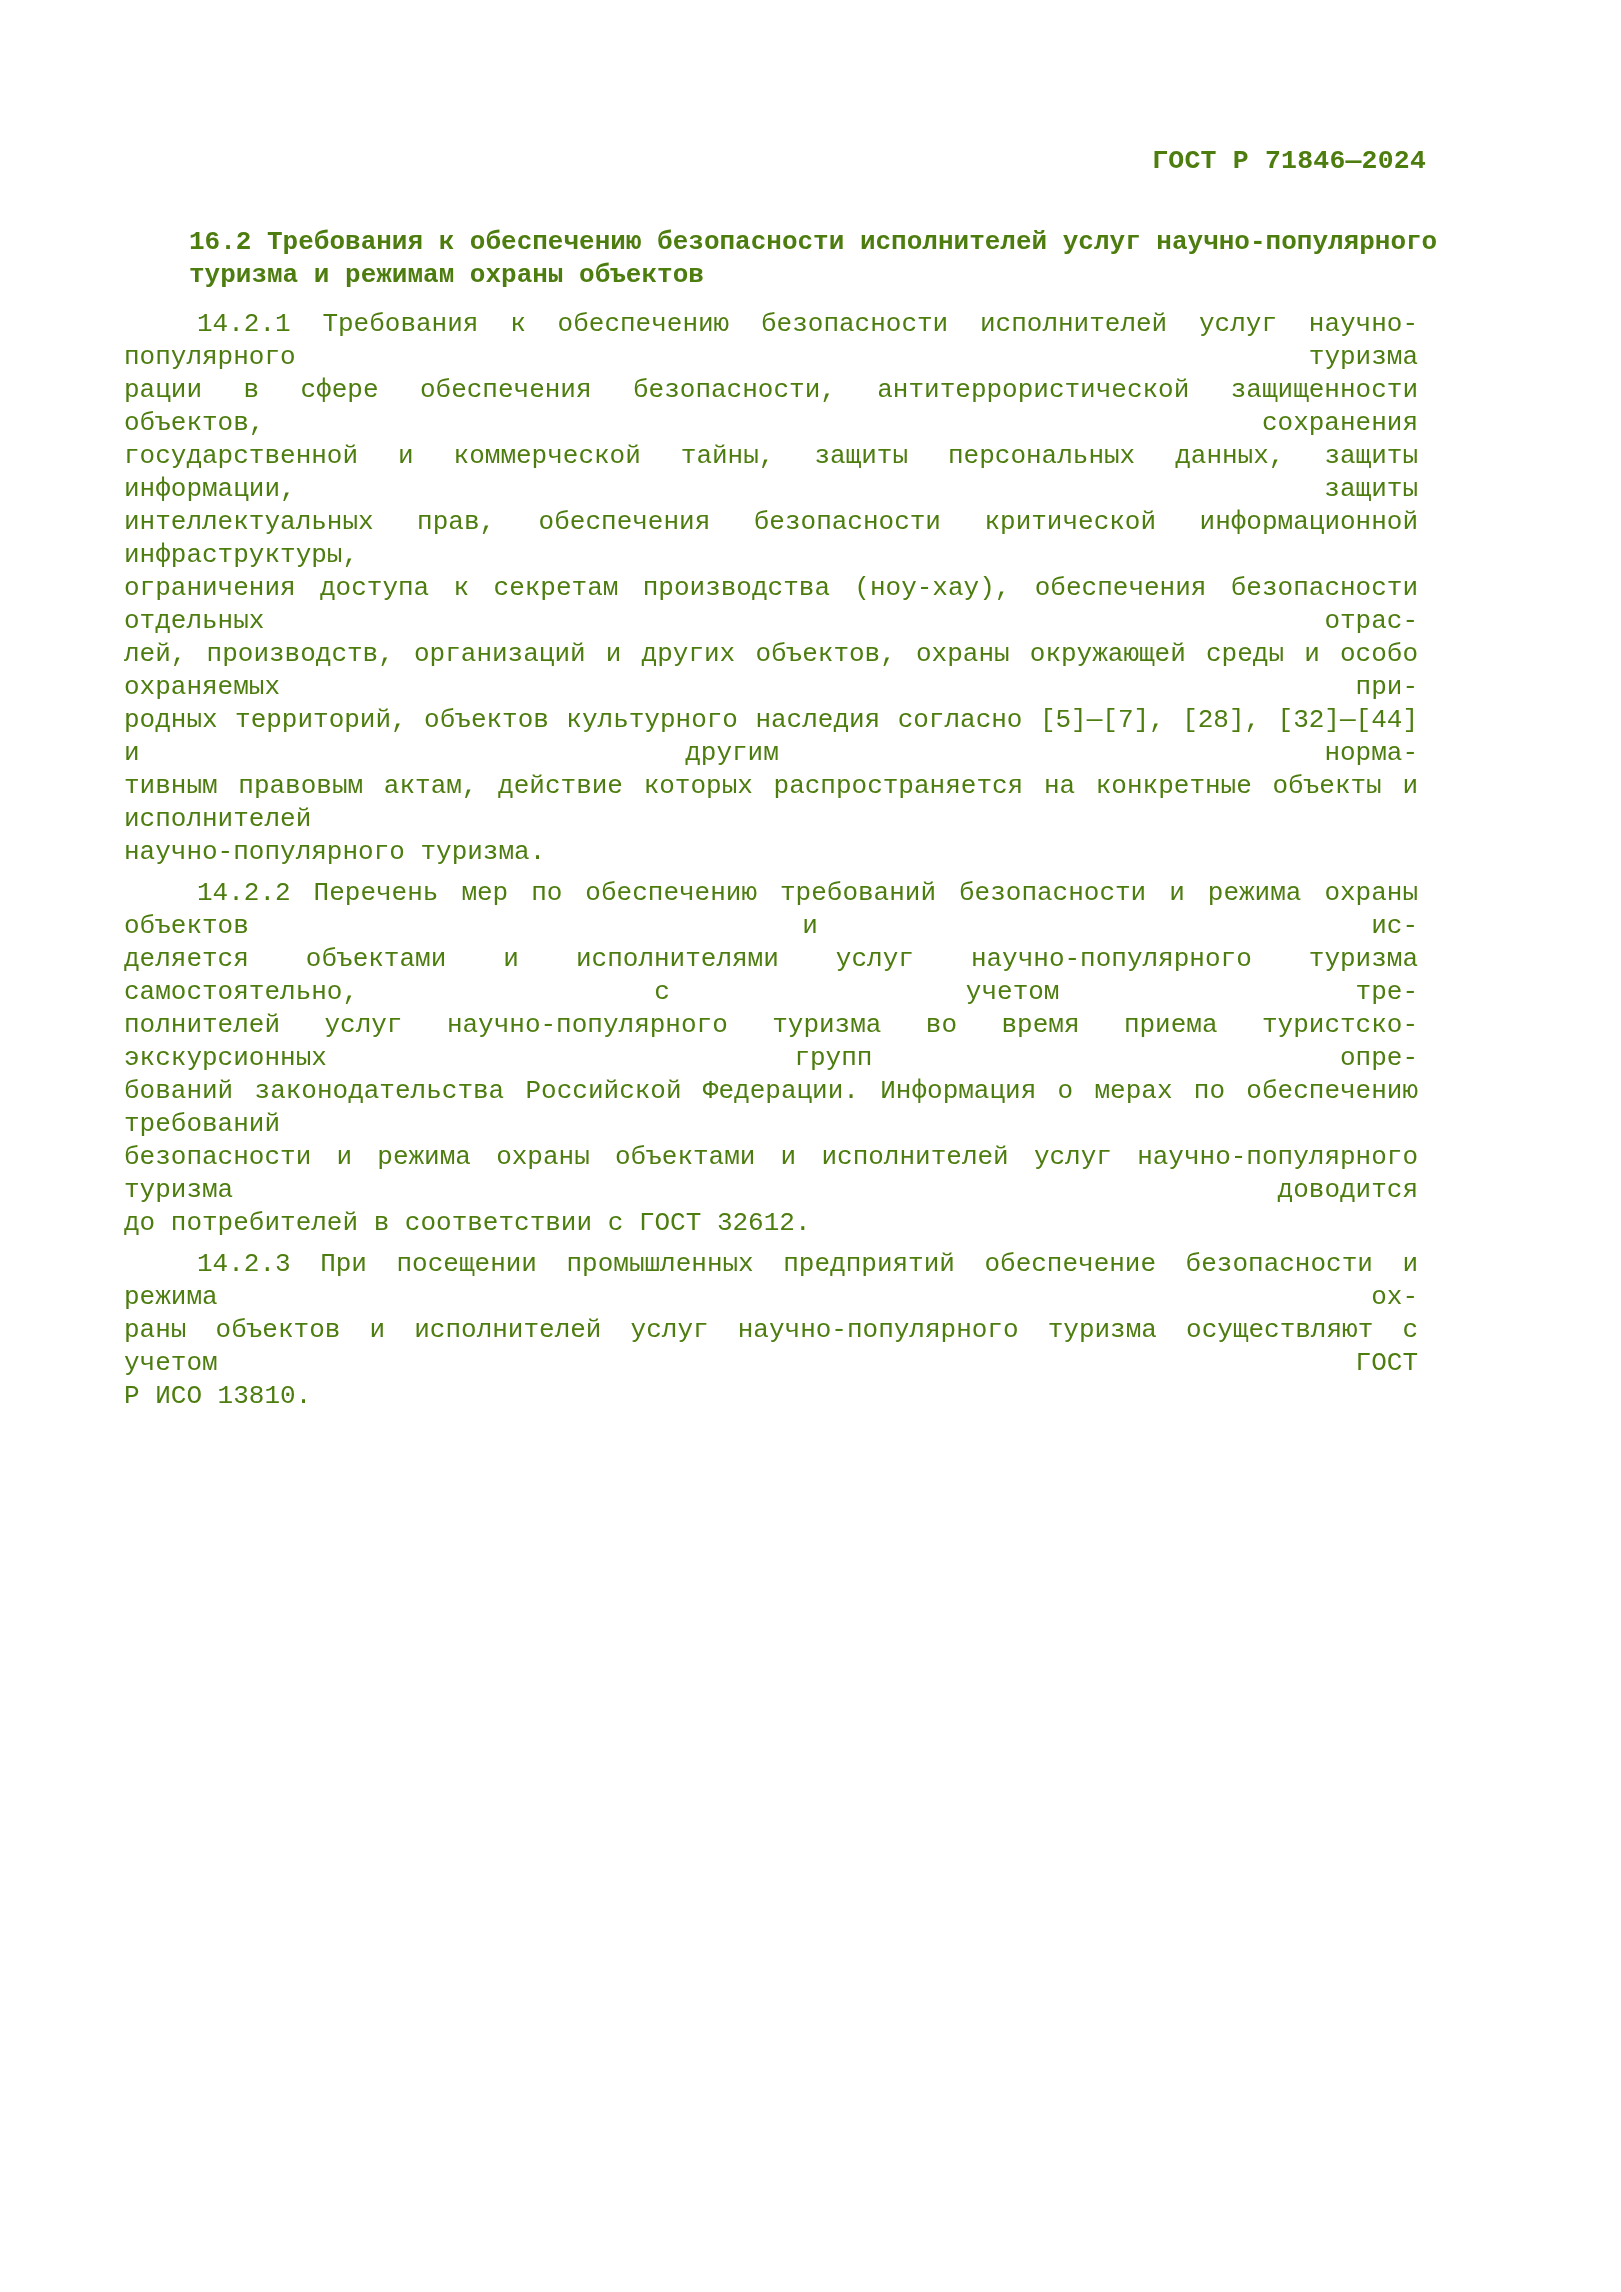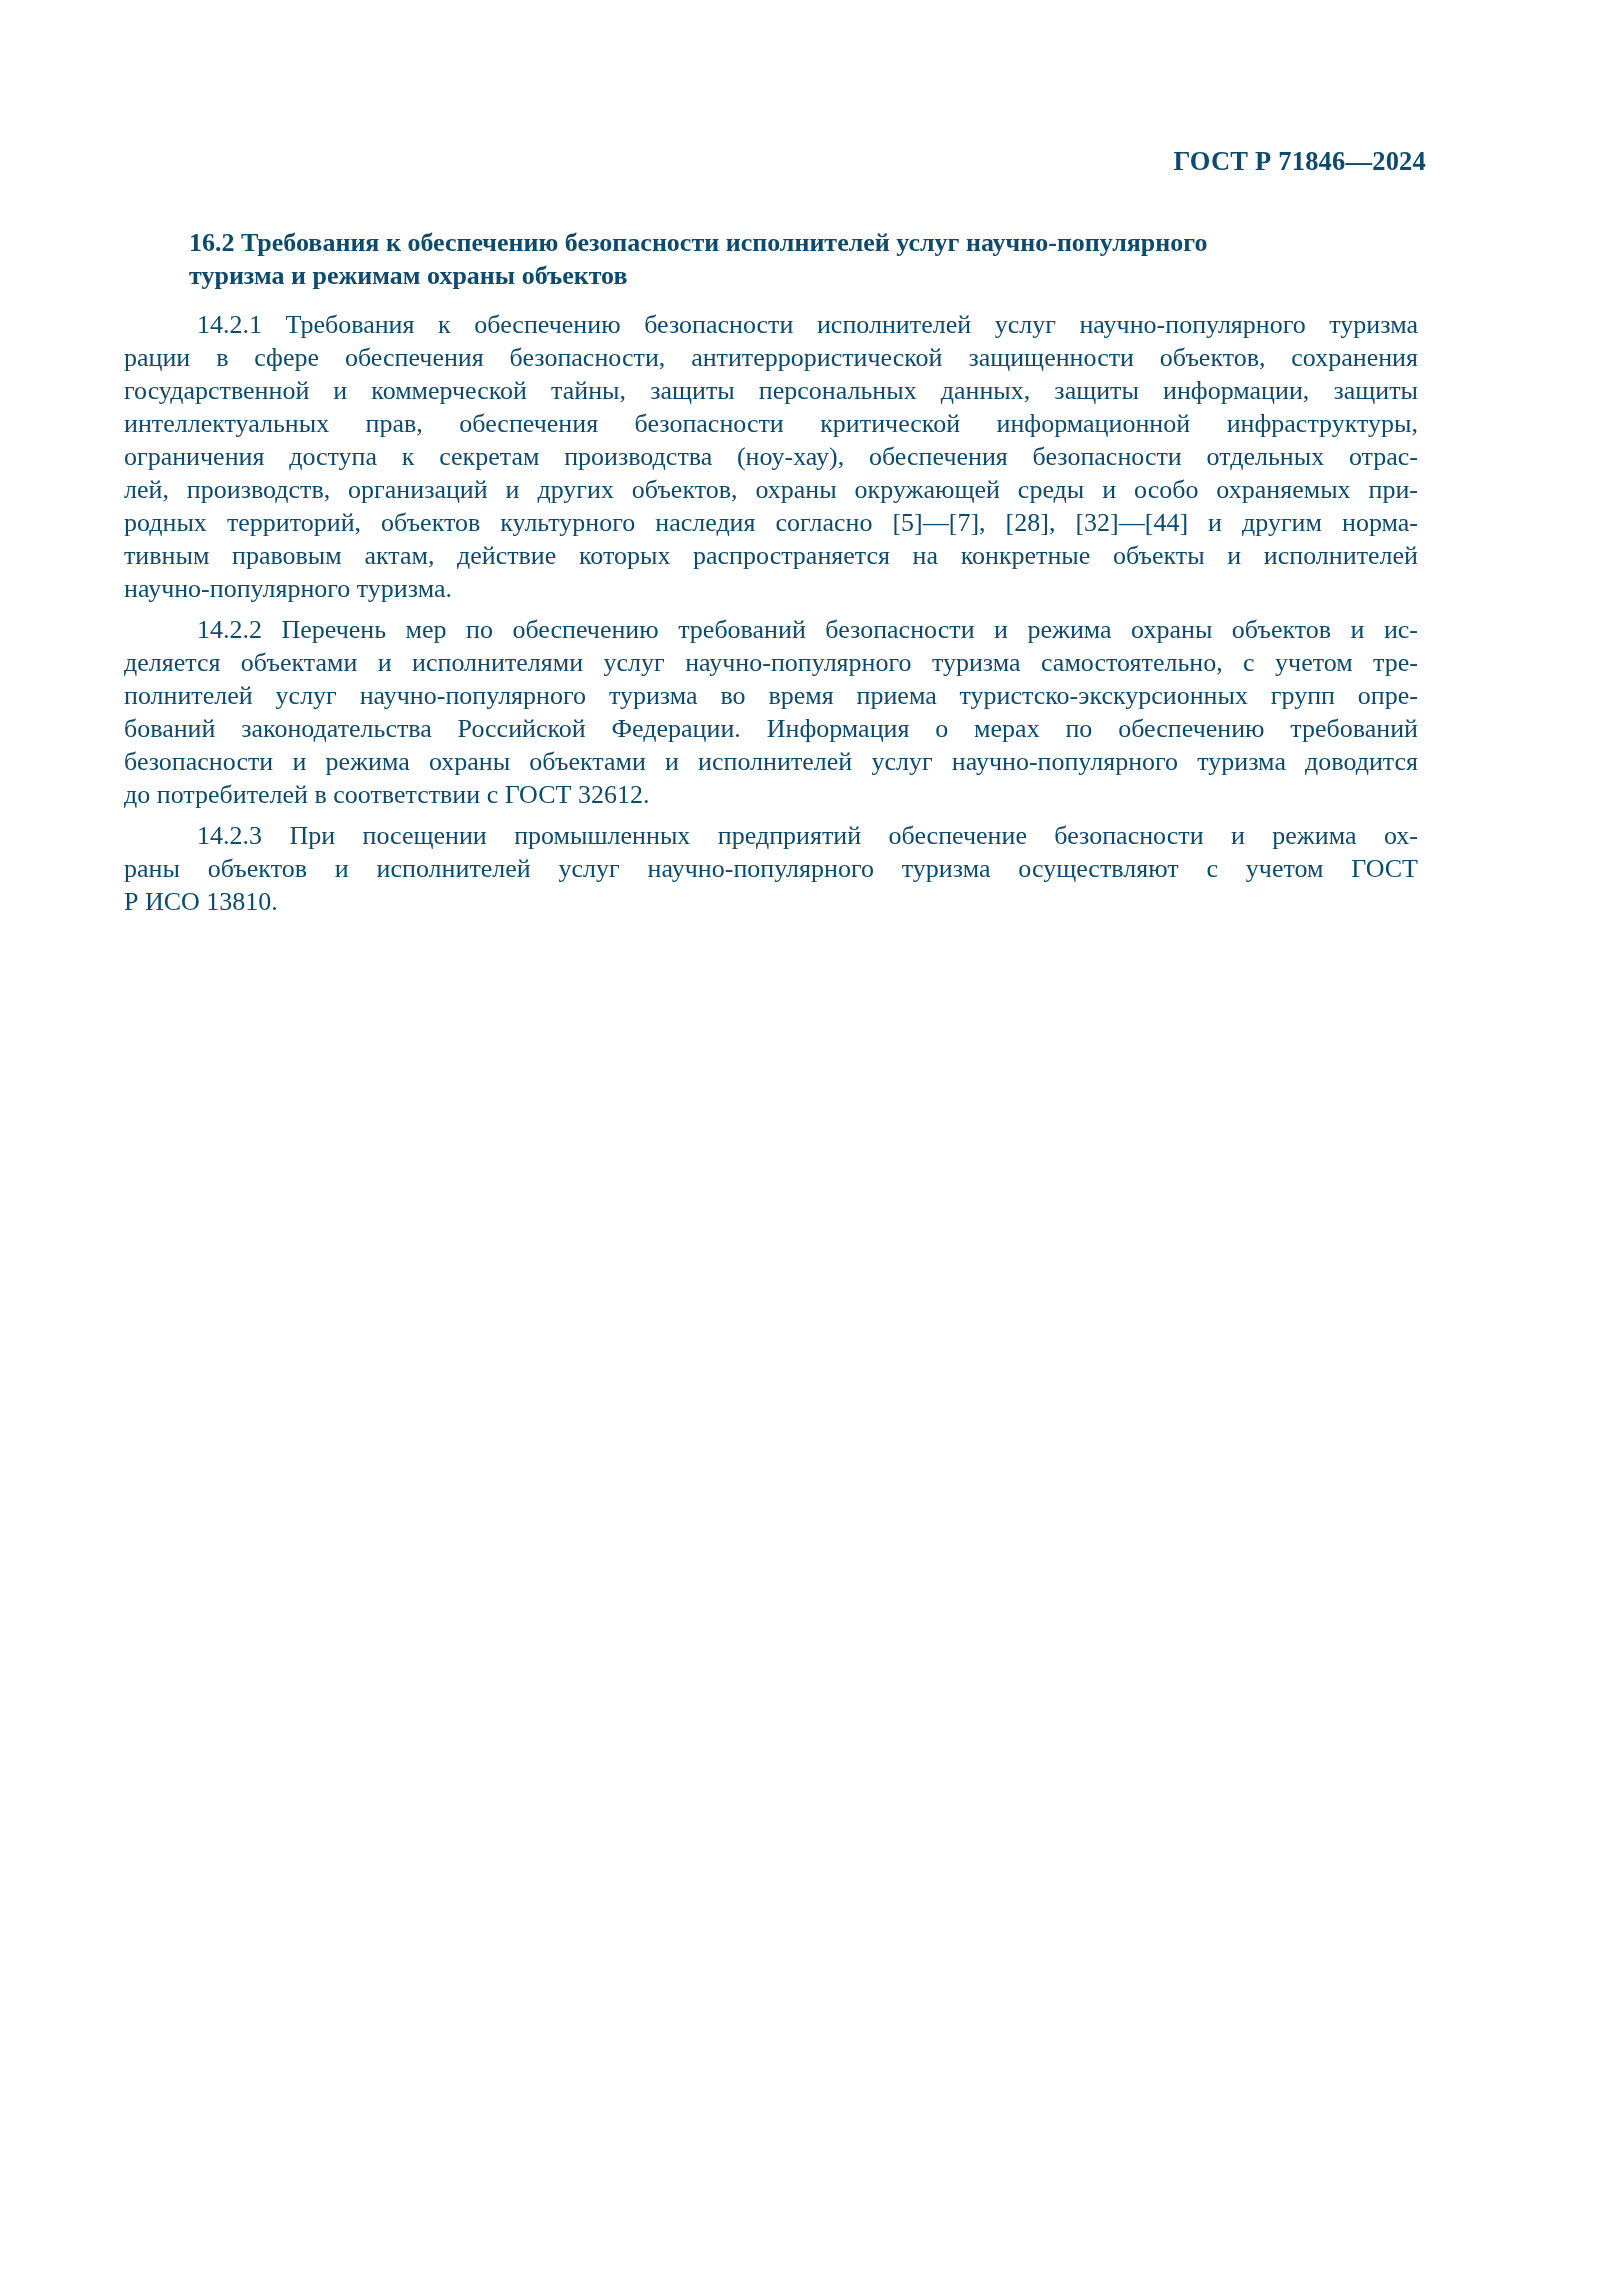--- a/index.html
+++ b/index.html
@@ -5,22 +5,22 @@
   html, body {
     margin: 0;
     padding: 0;
     background: #ffffff;
   }
   .page {
     position: relative;
     width: 1621px;
     height: 1784px;
     background: #ffffff;
-    font-family: Liberation Serif, serif;
-    color: #0c4a6e;
+    font-family: Liberation Mono, monospace;
+    color: #4d7c0f;
     overflow: hidden;
   }
   .running-header {
     position: absolute;
     top: 145px;
     left: 116px;
     width: 1310px;
     text-align: right;
     font-weight: bold;
     font-size: 26.5px;

